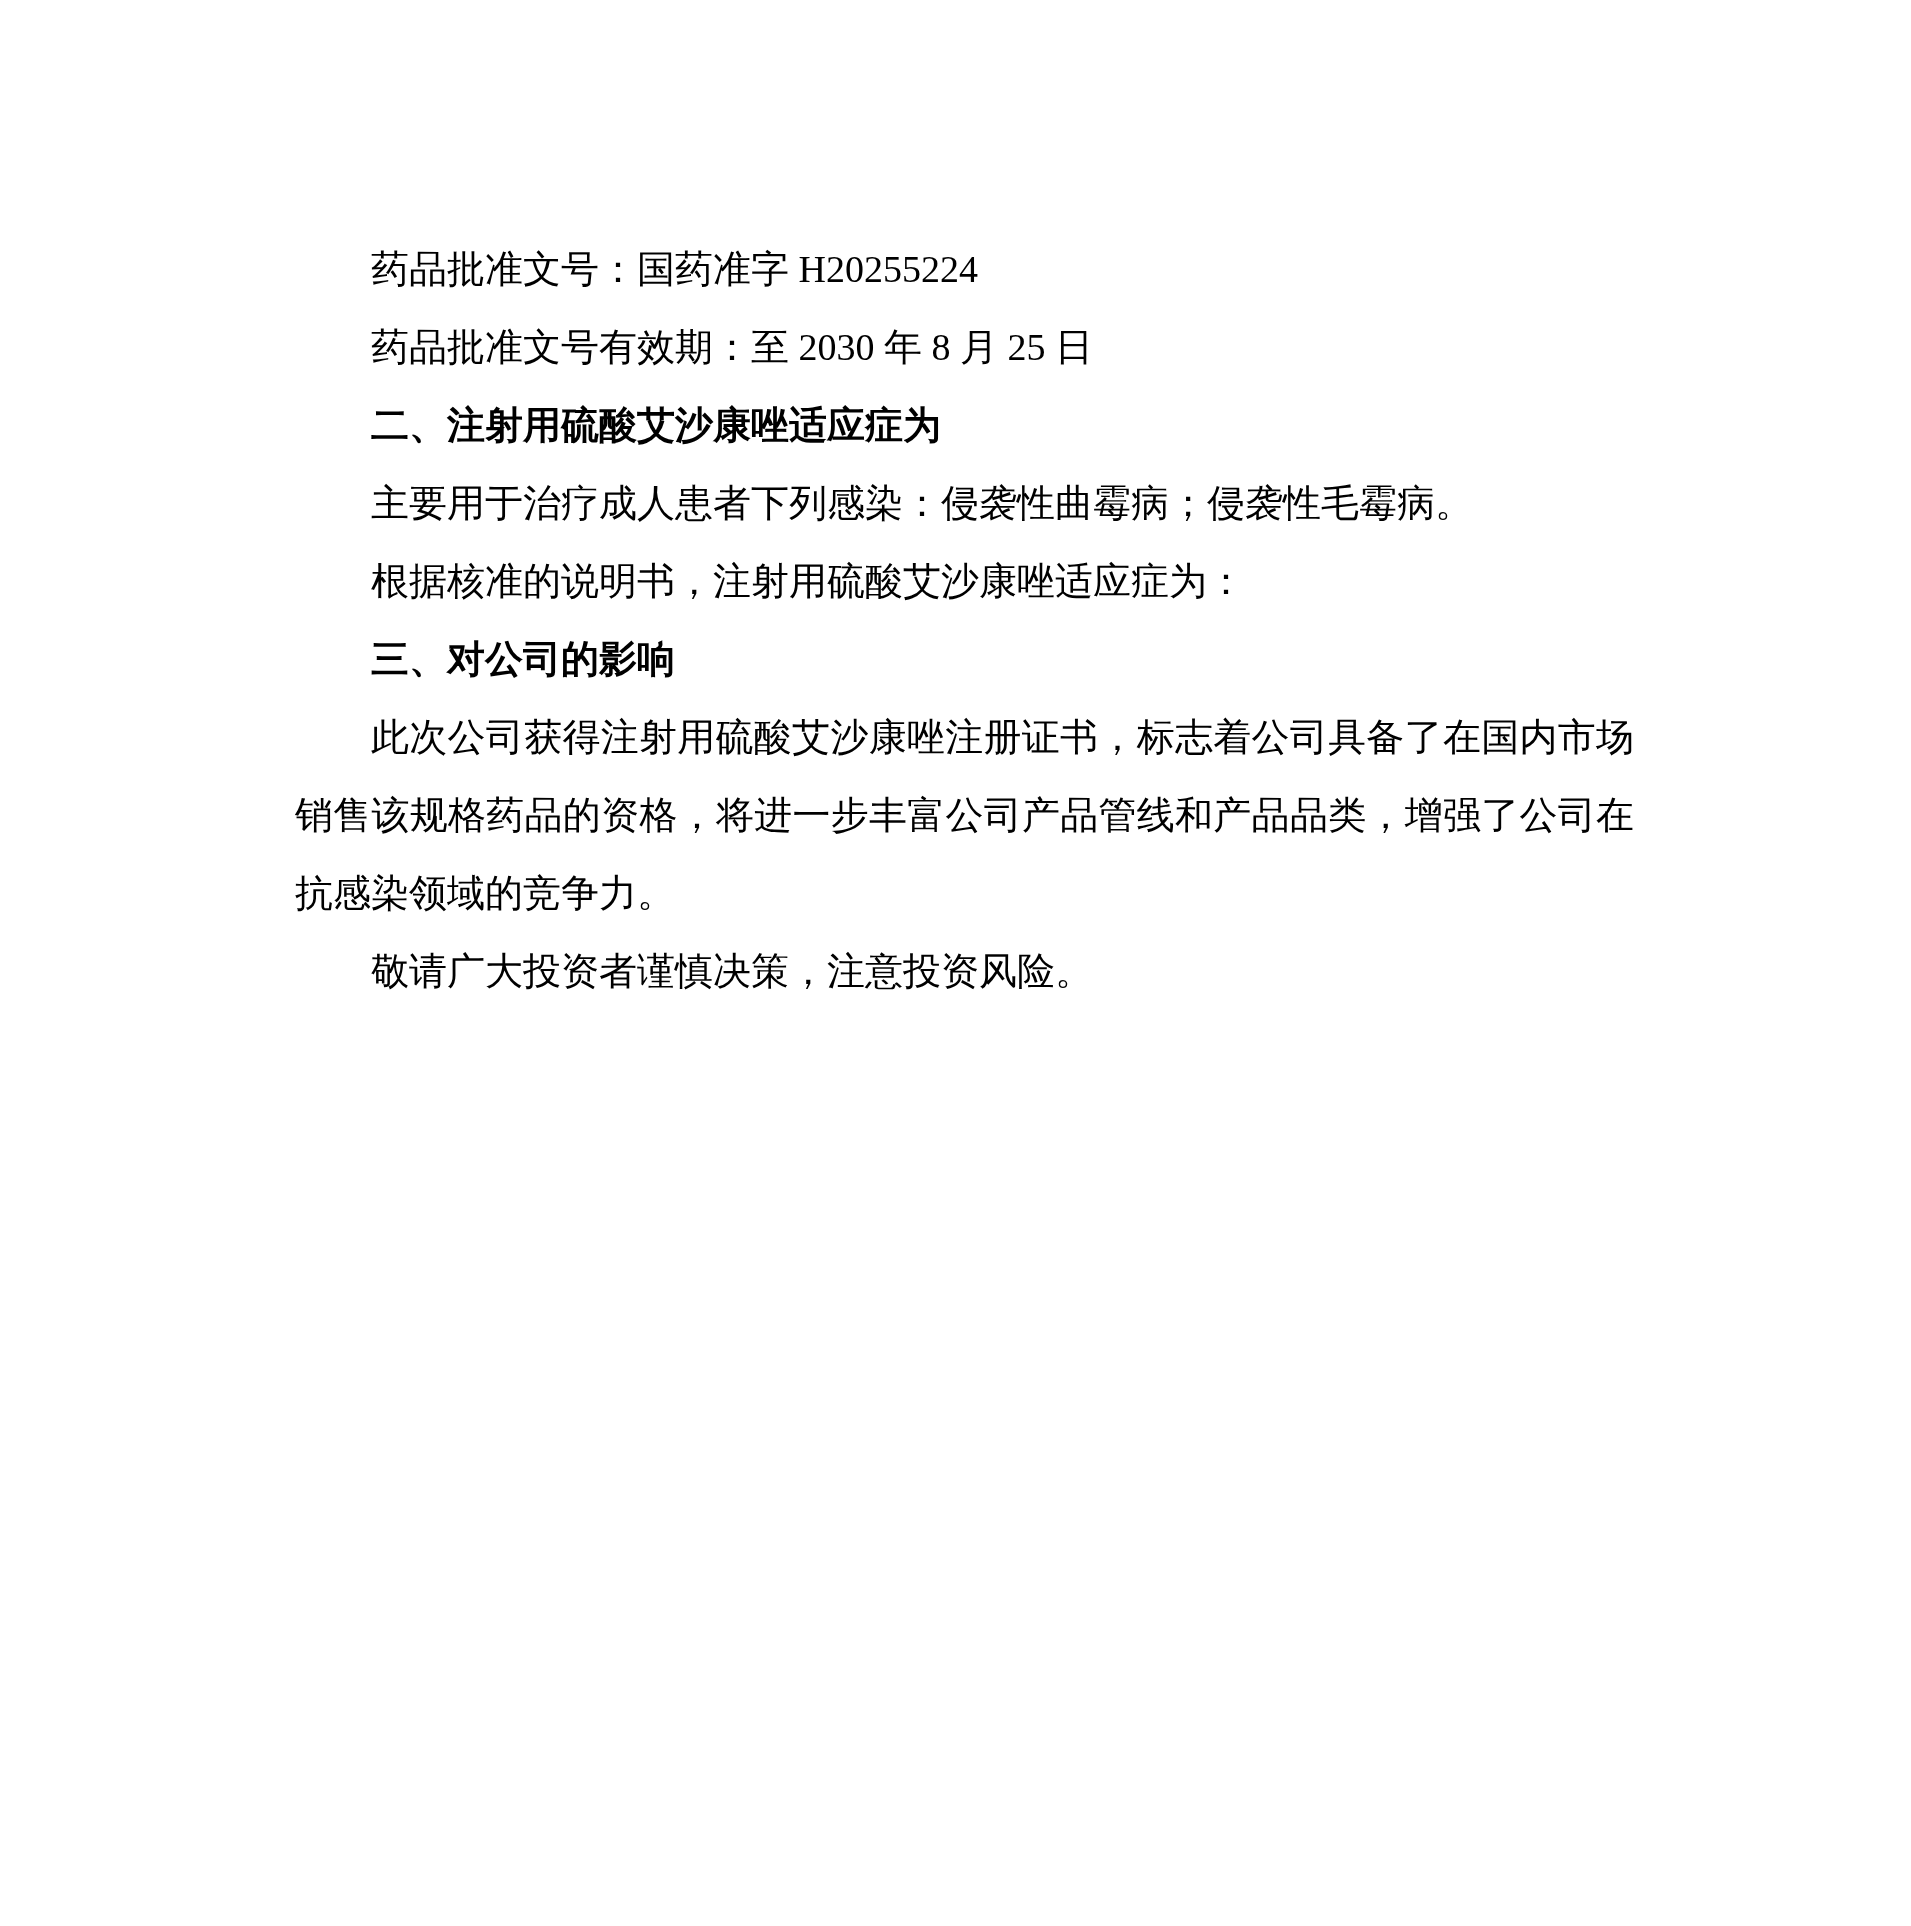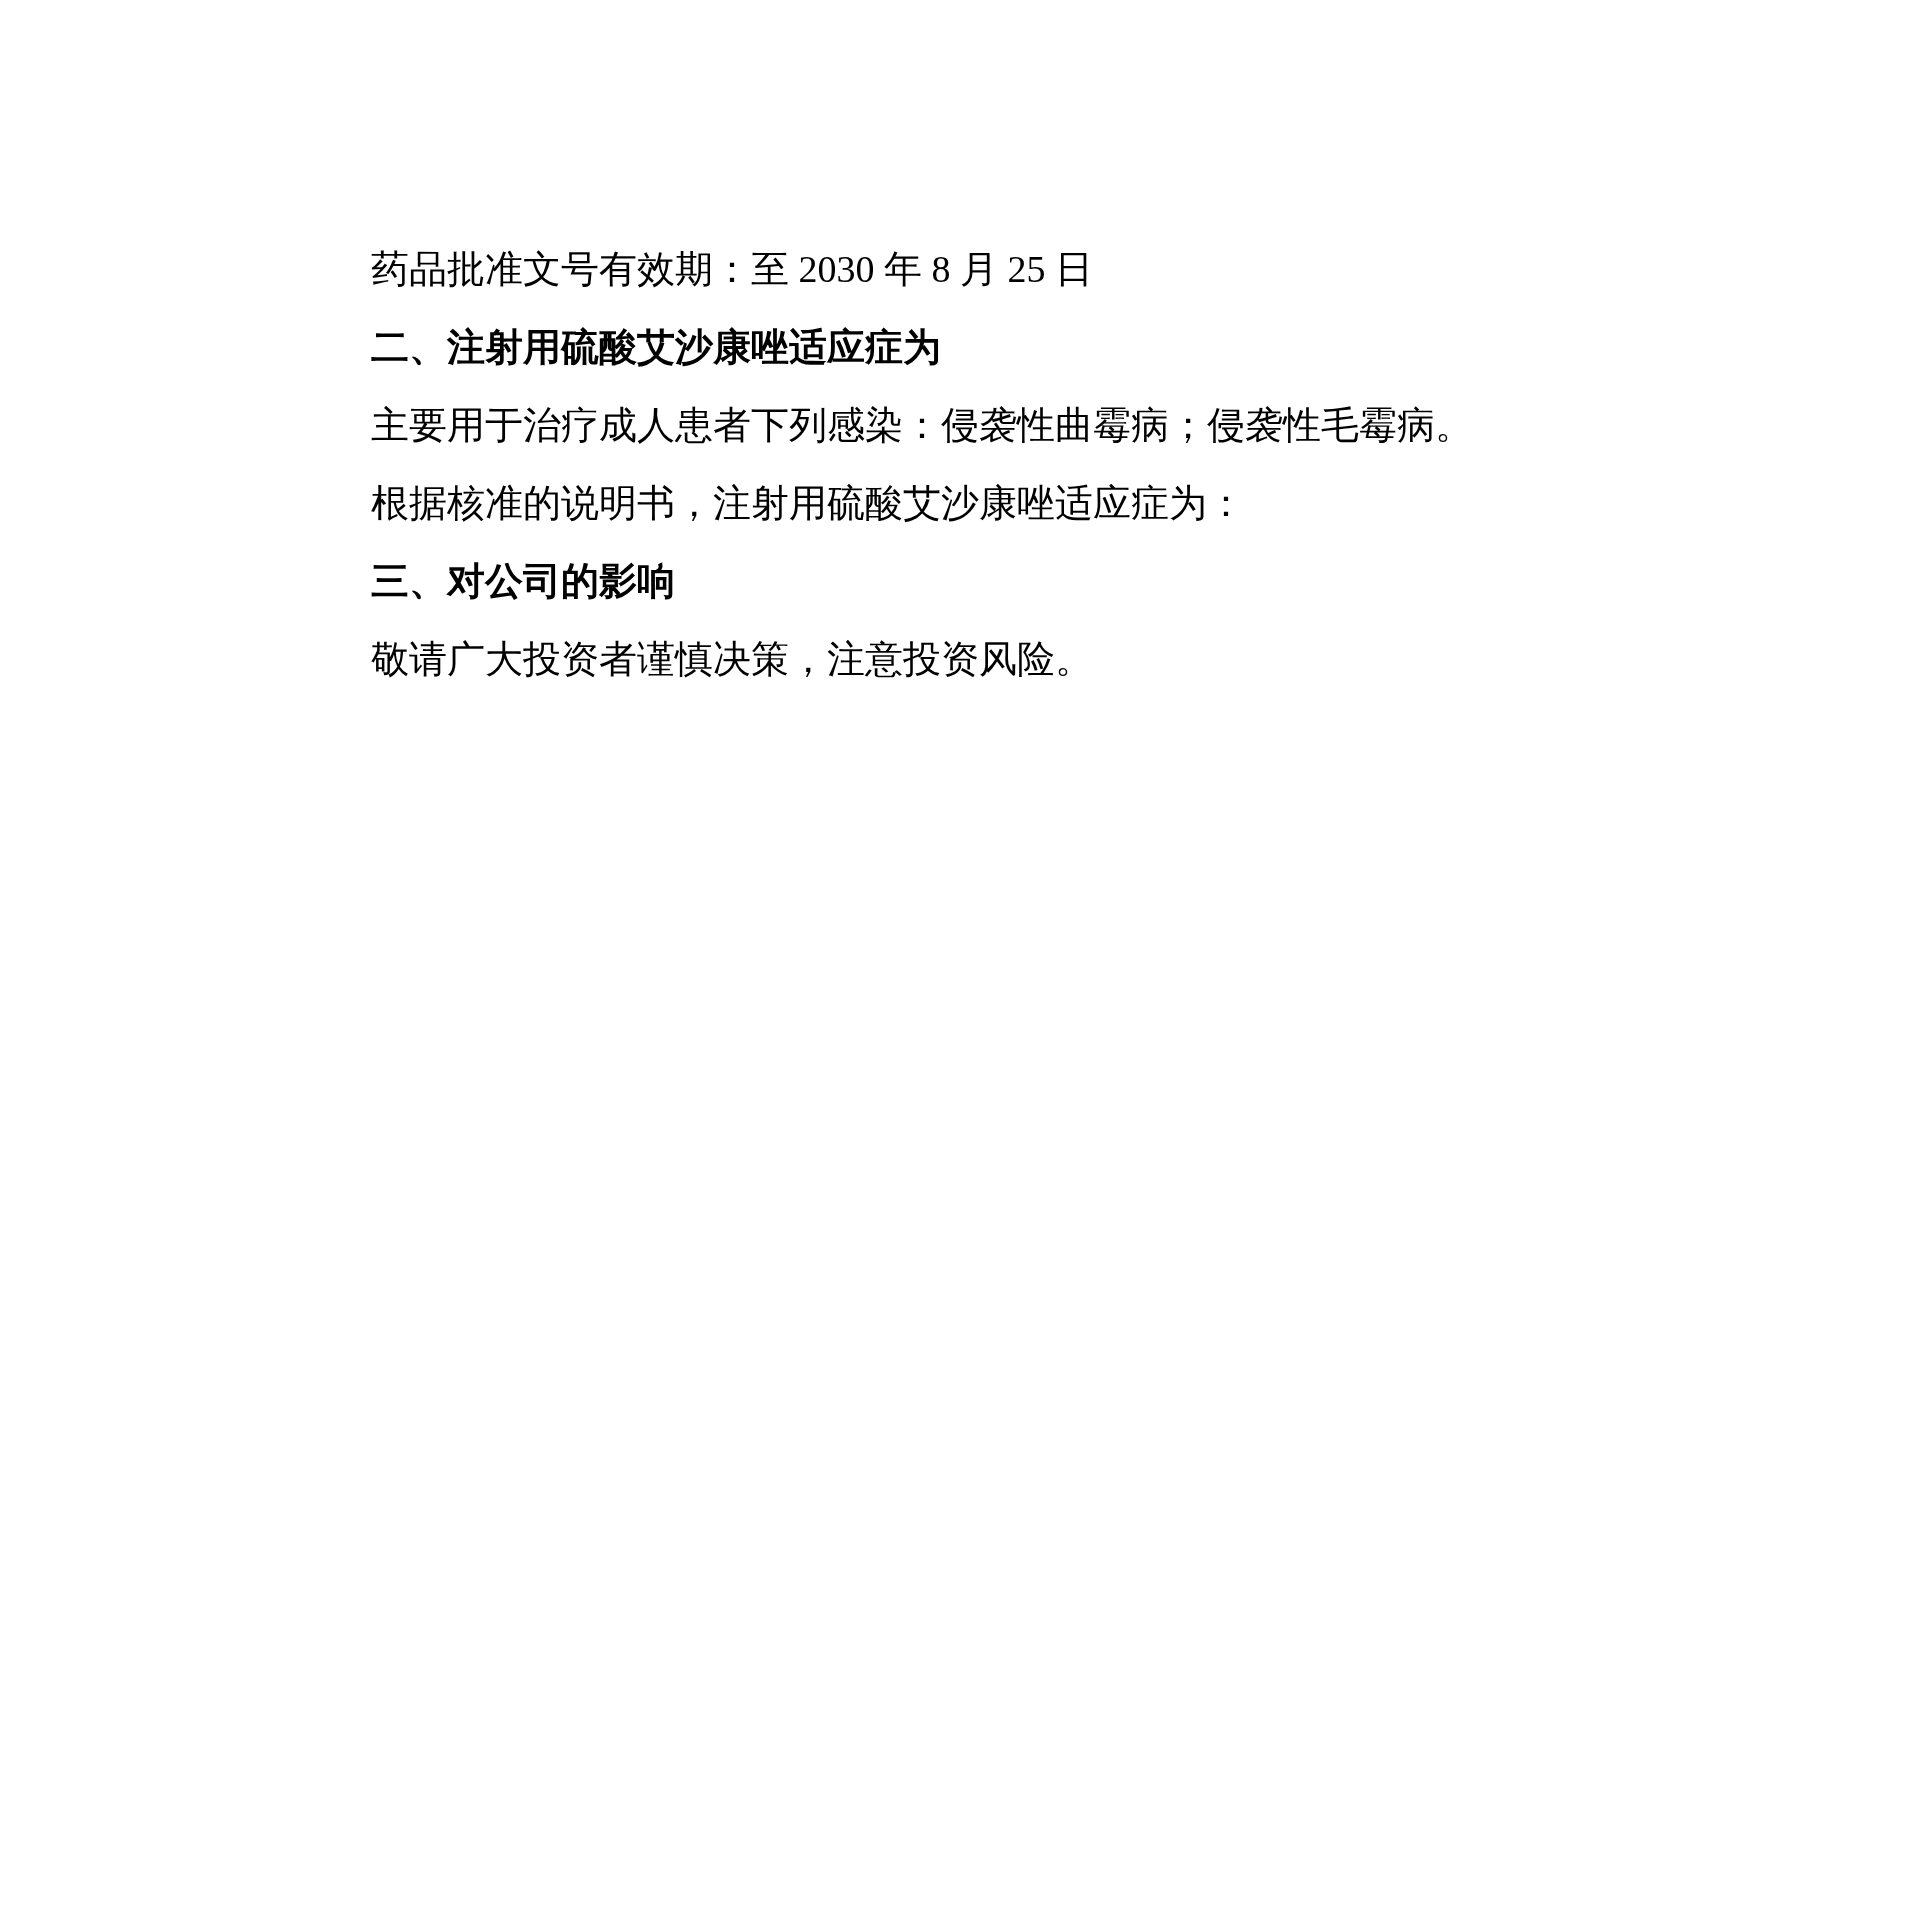--- a/index.html
+++ b/index.html
@@ -38,22 +38,24 @@
     margin: 0;
     text-indent: 2em;
     font-weight: bold;
   }
 </style>
 </head>
 <body>
 
 <div class="page">
   <div class="content">
+    <p class="para">药品批准文号：国药准字 H20255224</p>
     <p class="para">药品批准文号有效期：至 2030 年 8 月 25 日</p>
     <p class="heading">二、注射用硫酸艾沙康唑适应症为</p>
     <p class="para">主要用于治疗成人患者下列感染：侵袭性曲霉病；侵袭性毛霉病。</p>
     <p class="para">根据核准的说明书，注射用硫酸艾沙康唑适应症为：</p>
     <p class="heading">三、对公司的影响</p>
+    <p class="para">此次公司获得注射用硫酸艾沙康唑注册证书，标志着公司具备了在国内市场销售该规格药品的资格，将进一步丰富公司产品管线和产品品类，增强了公司在抗感染领域的竞争力。</p>
     <p class="para">敬请广大投资者谨慎决策，注意投资风险。</p>
 
   </div>
 </div>
 
 
 </body></html>

